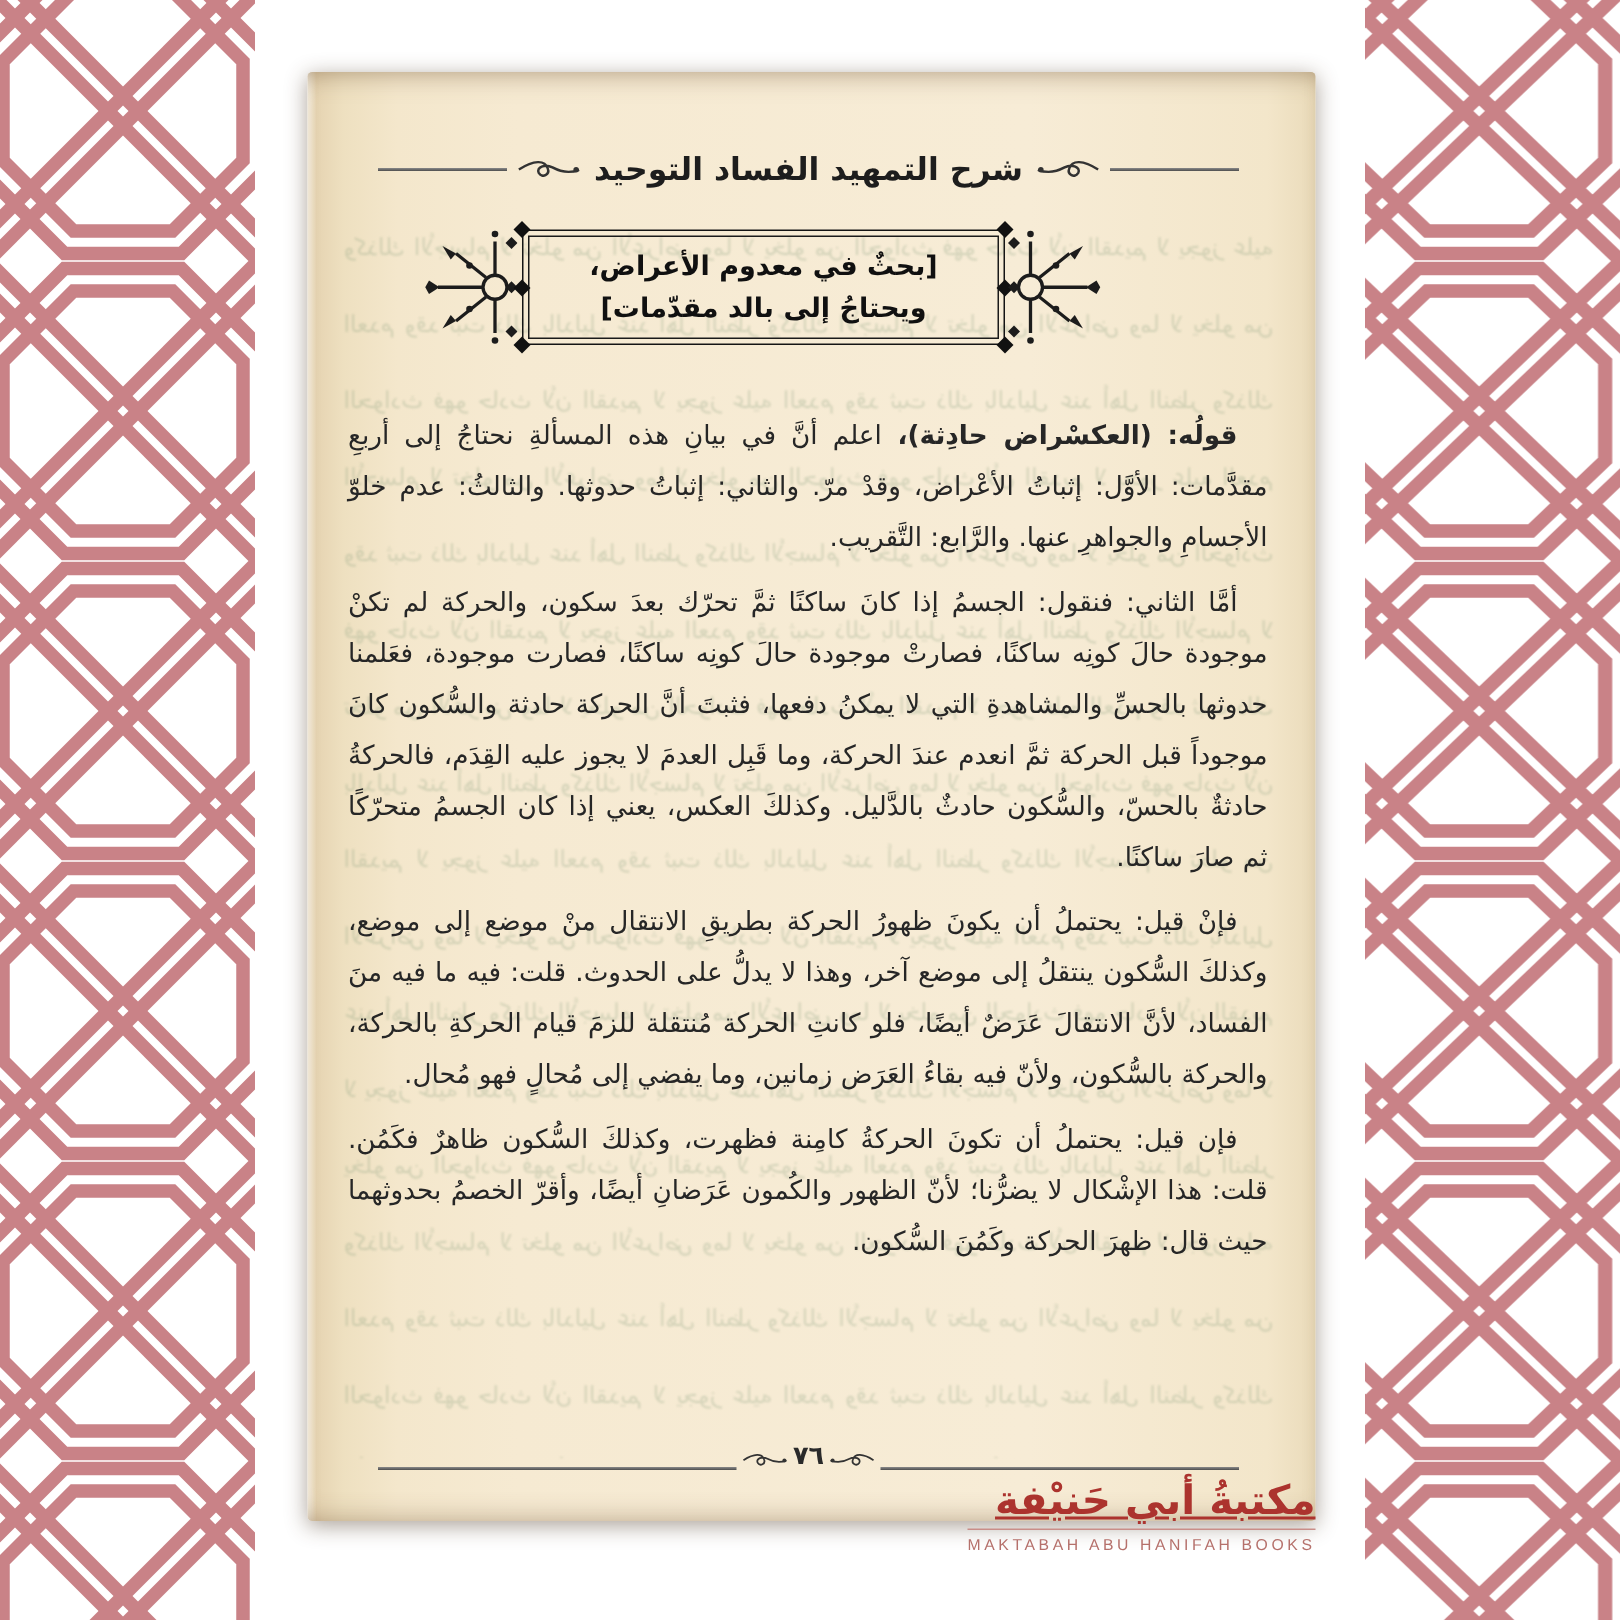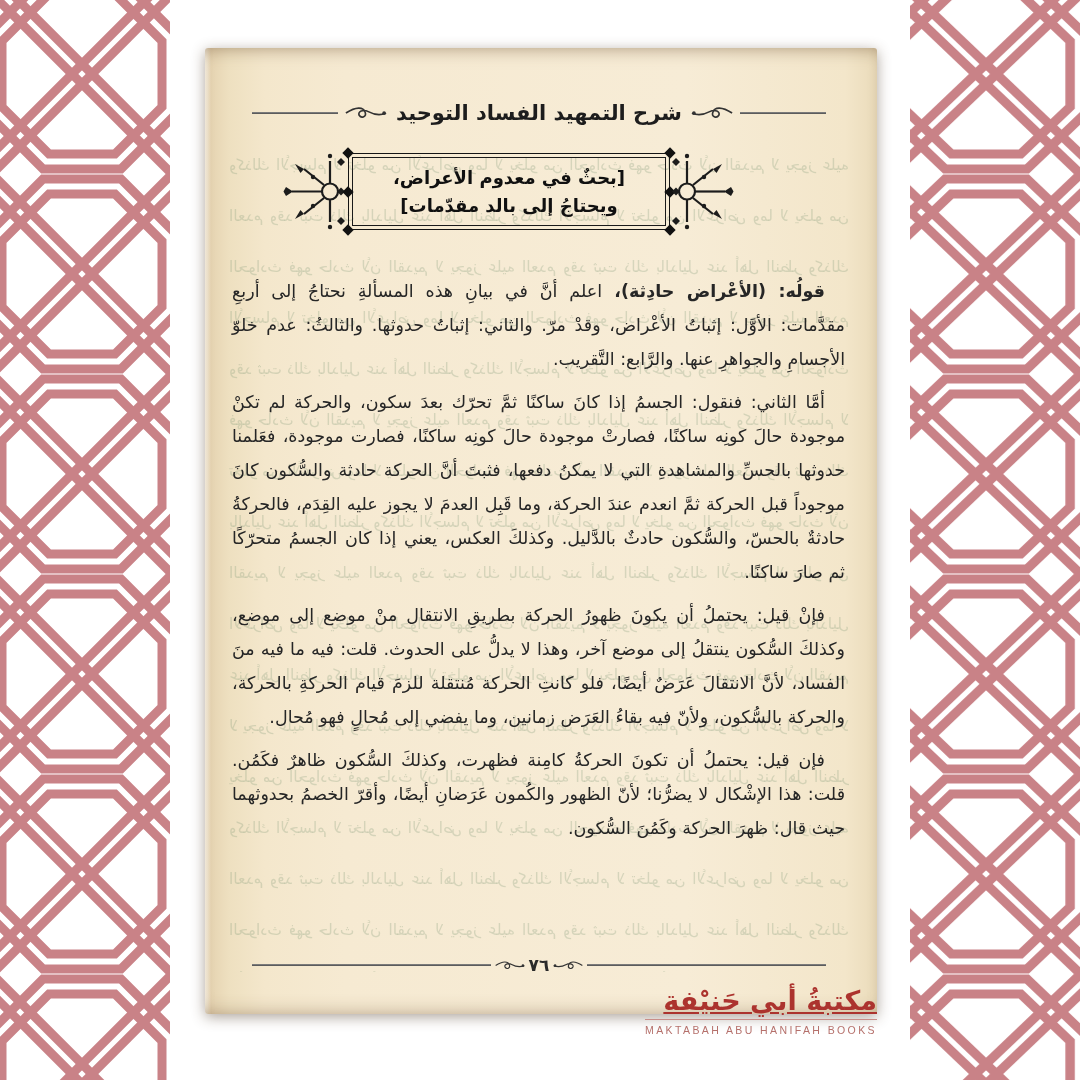--- a/index.html
+++ b/index.html
@@ -52,21 +52,21 @@
   .orn-right{left:467px;transform:scaleX(-1);}
 
   
   .body-text{position:absolute;top:226px;left:27px;right:32px;z-index:2;
     font-size:17.5px;line-height:34px;color:#262626;text-align:justify;}
   .para{margin:0 0 9px 0;text-indent:20px;}
   .para .lead{font-weight:bold;}
 
   
   .footer-rule{position:absolute;left:47px;right:51px;top:902px;height:30px;z-index:2;
-    display:flex;align-items:center;gap:4px;}
+    display:flex;align-items:flex-end;gap:4px;}
   .page-number{font-size:17px;font-weight:bold;color:#2a2a2a;line-height:1;}
   .fcurl{width:30px;height:13px;flex:none;}
   .fcurl.m{transform:scaleX(-1);}
 
   
   .logo{position:absolute;right:203px;top:986px;text-align:right;z-index:5;direction:rtl;}
   .logo-ar{font-size:27px;font-weight:bold;color:#ac332e;line-height:30px;
     font-family:"DejaVu Sans",sans-serif;text-decoration:underline;}
   .logo-line{height:1px;background:#c98e89;margin:3px 0 4px 0;}
   .logo-en{direction:ltr;font-size:10.5px;letter-spacing:2.4px;color:#b5706b;white-space:nowrap;
@@ -162,21 +162,21 @@
       </div>
     </div>
 
     <div class="orn orn-right">
       <svg width="62" height="95">
           <use href="#side-orn"></use>
         </svg>
     </div>
 
     <div class="body-text" id="paras">
-  <p class="para"><strong class="lead">قولُه: (الأعْراض حادِثة)، </strong><span class="rest">اعلم أنَّ في بيانِ هذه المسألةِ نحتاجُ إلى أربعِ مقدَّمات: الأوَّل: إثباتُ الأعْراض، وقدْ مرّ. والثاني: إثباتُ حدوثها. والثالثُ: عدم خلوّ الأجسامِ والجواهرِ عنها. والرَّابع: التَّقريب.</span></p>
+  <p class="para"><strong class="lead">قولُه: (العكسْراض حادِثة)، </strong><span class="rest">اعلم أنَّ في بيانِ هذه المسألةِ نحتاجُ إلى أربعِ مقدَّمات: الأوَّل: إثباتُ الأعْراض، وقدْ مرّ. والثاني: إثباتُ حدوثها. والثالثُ: عدم خلوّ الأجسامِ والجواهرِ عنها. والرَّابع: التَّقريب.</span></p>
 
   <p class="para"><strong class="lead"></strong><span class="rest">أمَّا الثاني: فنقول: الجسمُ إذا كانَ ساكنًا ثمَّ تحرّك بعدَ سكون، والحركة لم تكنْ موجودة حالَ كونِه ساكنًا، فصارتْ موجودة حالَ كونِه ساكنًا، فصارت موجودة، فعَلمنا حدوثها بالحسِّ والمشاهدةِ التي لا يمكنُ دفعها، فثبتَ أنَّ الحركة حادثة والسُّكون كانَ موجوداً قبل الحركة ثمَّ انعدم عندَ الحركة، وما قَبِل العدمَ لا يجوز عليه القِدَم، فالحركةُ حادثةٌ بالحسّ، والسُّكون حادثٌ بالدَّليل. وكذلكَ العكس، يعني إذا كان الجسمُ متحرّكًا ثم صارَ ساكنًا.</span></p>
 
 
   <p class="para"><strong class="lead"></strong><span class="rest">فإنْ قيل: يحتملُ أن يكونَ ظهورُ الحركة بطريقِ الانتقال منْ موضع إلى موضع، وكذلكَ السُّكون ينتقلُ إلى موضع آخر، وهذا لا يدلُّ على الحدوث. قلت: فيه ما فيه منَ الفساد، لأنَّ الانتقالَ عَرَضٌ أيضًا، فلو كانتِ الحركة مُنتقلة للزمَ قيام الحركةِ بالحركة، والحركة بالسُّكون، ولأنّ فيه بقاءُ العَرَض زمانين، وما يفضي إلى مُحالٍ فهو مُحال.</span></p>
 
   <p class="para"><strong class="lead"></strong><span class="rest">فإن قيل: يحتملُ أن تكونَ الحركةُ كامِنة فظهرت، وكذلكَ السُّكون ظاهرٌ فكَمُن. قلت: هذا الإشْكال لا يضرُّنا؛ لأنّ الظهور والكُمون عَرَضانِ أيضًا، وأقرّ الخصمُ بحدوثهما حيث قال: ظهرَ الحركة وكَمُنَ السُّكون.</span></p>
 </div>
 
     <div class="footer-rule">

